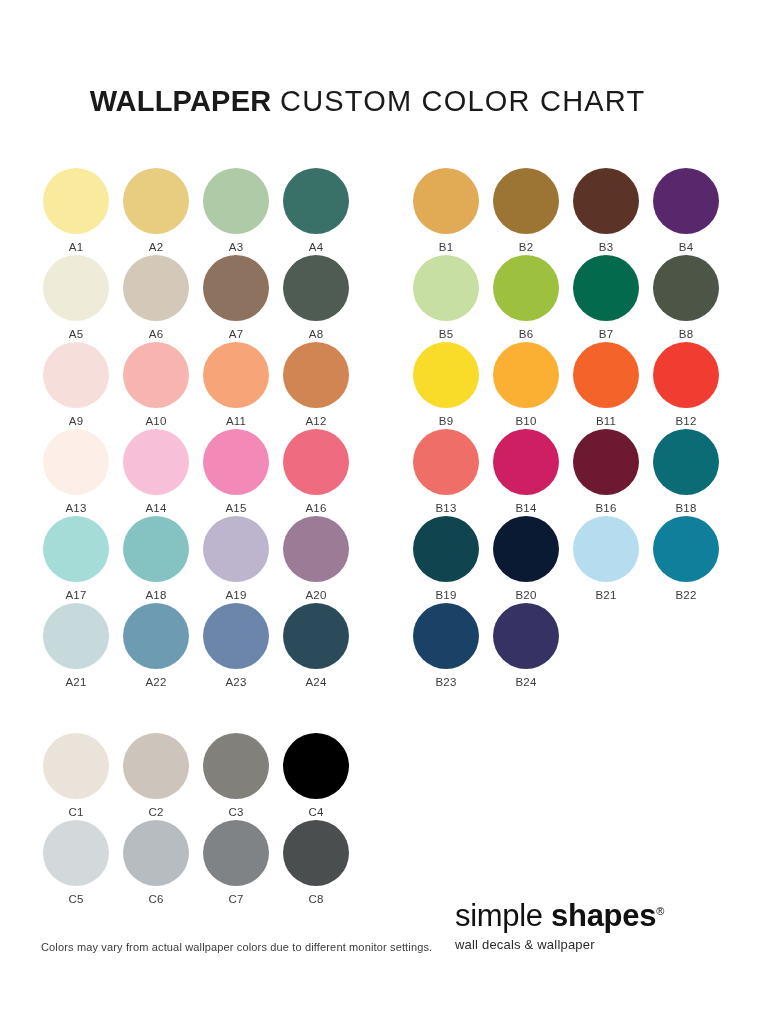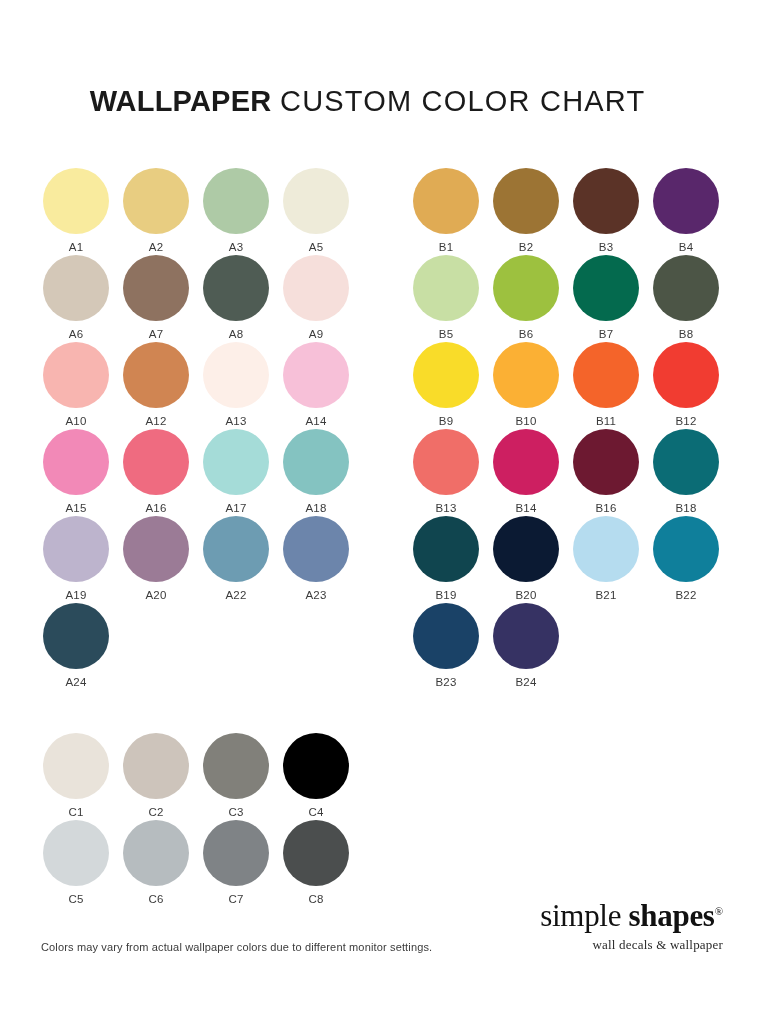--- a/index.html
+++ b/index.html
@@ -85,22 +85,21 @@
     color: #3b3b3b;
     letter-spacing: 0.15px;
     white-space: nowrap;
   }
 
   .logo-block {
     position: absolute;
     left: 455px;
     top: 893px;
     width: 268px;
-    text-align: right;
-    font-family: Liberation Serif, serif;
+    text-align: left;
   }
   .logo-wordmark {
     font-size: 31px;
     line-height: 36px;
     color: #111111;
     white-space: nowrap;
     letter-spacing: -0.3px;
   }
   .logo-wordmark .lw-light { font-weight: normal; }
   .logo-wordmark .lw-bold  { font-weight: bold; }
@@ -132,20 +131,24 @@
     </div>
     <div class="swatch-cell">
       <div class="swatch-dot" style="background: rgb(232, 205, 129);"></div>
       <div class="swatch-label">A2</div>
     </div>
     <div class="swatch-cell">
       <div class="swatch-dot" style="background: rgb(174, 202, 166);"></div>
       <div class="swatch-label">A3</div>
     </div>
     <div class="swatch-cell">
+      <div class="swatch-dot" style="background: rgb(57, 112, 103);"></div>
+      <div class="swatch-label">A4</div>
+    </div>
+    <div class="swatch-cell">
       <div class="swatch-dot" style="background: rgb(238, 235, 217);"></div>
       <div class="swatch-label">A5</div>
     </div>
     <div class="swatch-cell">
       <div class="swatch-dot" style="background: rgb(212, 200, 184);"></div>
       <div class="swatch-label">A6</div>
     </div>
     <div class="swatch-cell">
       <div class="swatch-dot" style="background: rgb(142, 114, 96);"></div>
       <div class="swatch-label">A7</div>
@@ -156,20 +159,24 @@
     </div>
     <div class="swatch-cell">
       <div class="swatch-dot" style="background: rgb(246, 223, 219);"></div>
       <div class="swatch-label">A9</div>
     </div>
     <div class="swatch-cell">
       <div class="swatch-dot" style="background: rgb(248, 181, 176);"></div>
       <div class="swatch-label">A10</div>
     </div>
     <div class="swatch-cell">
+      <div class="swatch-dot" style="background: rgb(247, 165, 120);"></div>
+      <div class="swatch-label">A11</div>
+    </div>
+    <div class="swatch-cell">
       <div class="swatch-dot" style="background: rgb(208, 133, 82);"></div>
       <div class="swatch-label">A12</div>
     </div>
     <div class="swatch-cell">
       <div class="swatch-dot" style="background: rgb(253, 239, 232);"></div>
       <div class="swatch-label">A13</div>
     </div>
     <div class="swatch-cell">
       <div class="swatch-dot" style="background: rgb(247, 192, 216);"></div>
       <div class="swatch-label">A14</div>
@@ -190,20 +197,24 @@
       <div class="swatch-dot" style="background: rgb(132, 195, 193);"></div>
       <div class="swatch-label">A18</div>
     </div>
     <div class="swatch-cell">
       <div class="swatch-dot" style="background: rgb(189, 180, 205);"></div>
       <div class="swatch-label">A19</div>
     </div>
     <div class="swatch-cell">
       <div class="swatch-dot" style="background: rgb(155, 123, 150);"></div>
       <div class="swatch-label">A20</div>
+    </div>
+    <div class="swatch-cell">
+      <div class="swatch-dot" style="background: rgb(198, 218, 219);"></div>
+      <div class="swatch-label">A21</div>
     </div>
     <div class="swatch-cell">
       <div class="swatch-dot" style="background: rgb(109, 156, 178);"></div>
       <div class="swatch-label">A22</div>
     </div>
     <div class="swatch-cell">
       <div class="swatch-dot" style="background: rgb(108, 133, 171);"></div>
       <div class="swatch-label">A23</div>
     </div>
     <div class="swatch-cell">

